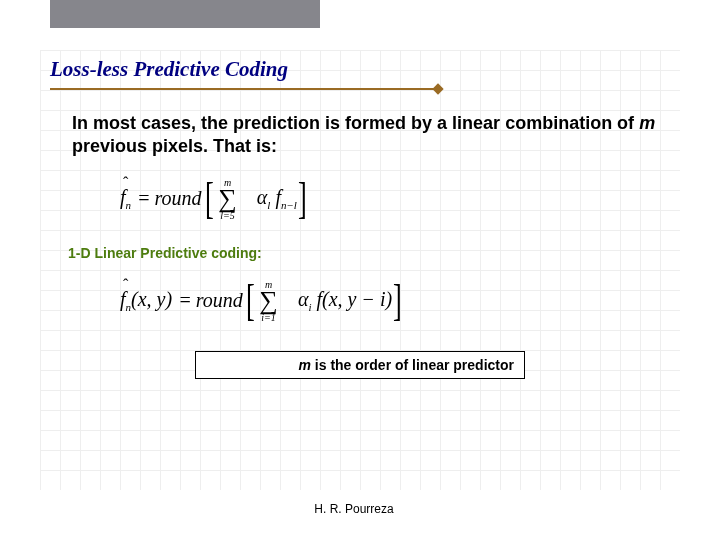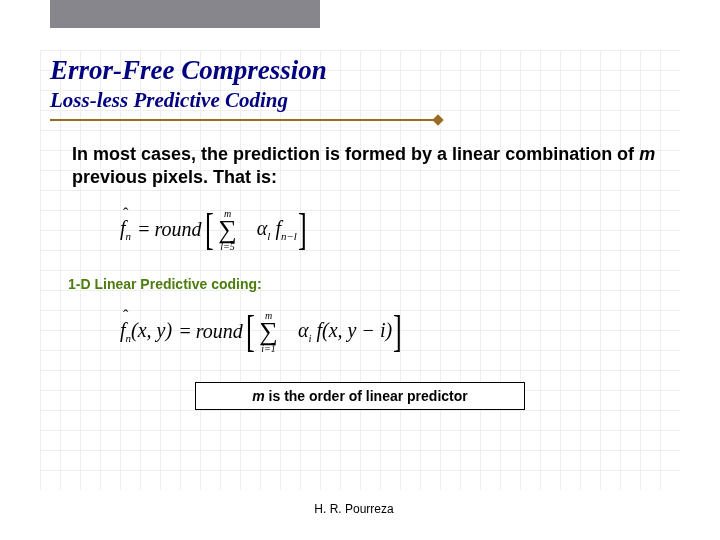--- a/index.html
+++ b/index.html
@@ -131,21 +131,21 @@
     color: #4d7c0f;
   }
   .note-box {
     margin: 28px auto 0 auto;
     width: 330px;
     border: 1px solid #000;
     background: #fff;
     padding: 5px 10px;
     font-size: 14px;
     font-weight: bold;
-    text-align: center;
+    text-align: right;
   }
   .note-box .m-ital { font-style: italic; }
   .footer {
     position: absolute;
     bottom: 24px;
     left: 0;
     right: 12px;
     text-align: center;
     font-size: 12px;
     color: #000;
@@ -153,21 +153,20 @@
   }
 </style>
 </head>
 <body>
 
 <div class="top-bar"></div>
 <div class="grid"></div>
 
 <div class="content">
 
-  <div class="title">Error-Free Compression</div>
   <div class="subtitle">Loss-less Predictive Coding</div>
   <div class="rule"></div>
 
   <div class="para">
     <span>In most cases, the prediction is formed by a linear combination of </span><span class="m-ital">m</span><span> previous pixels. That is:</span>
   </div>
 
   <div class="formula-block">
     <span class="lhs">
       <span class="hat"><span>f</span></span><sub>n</sub>

